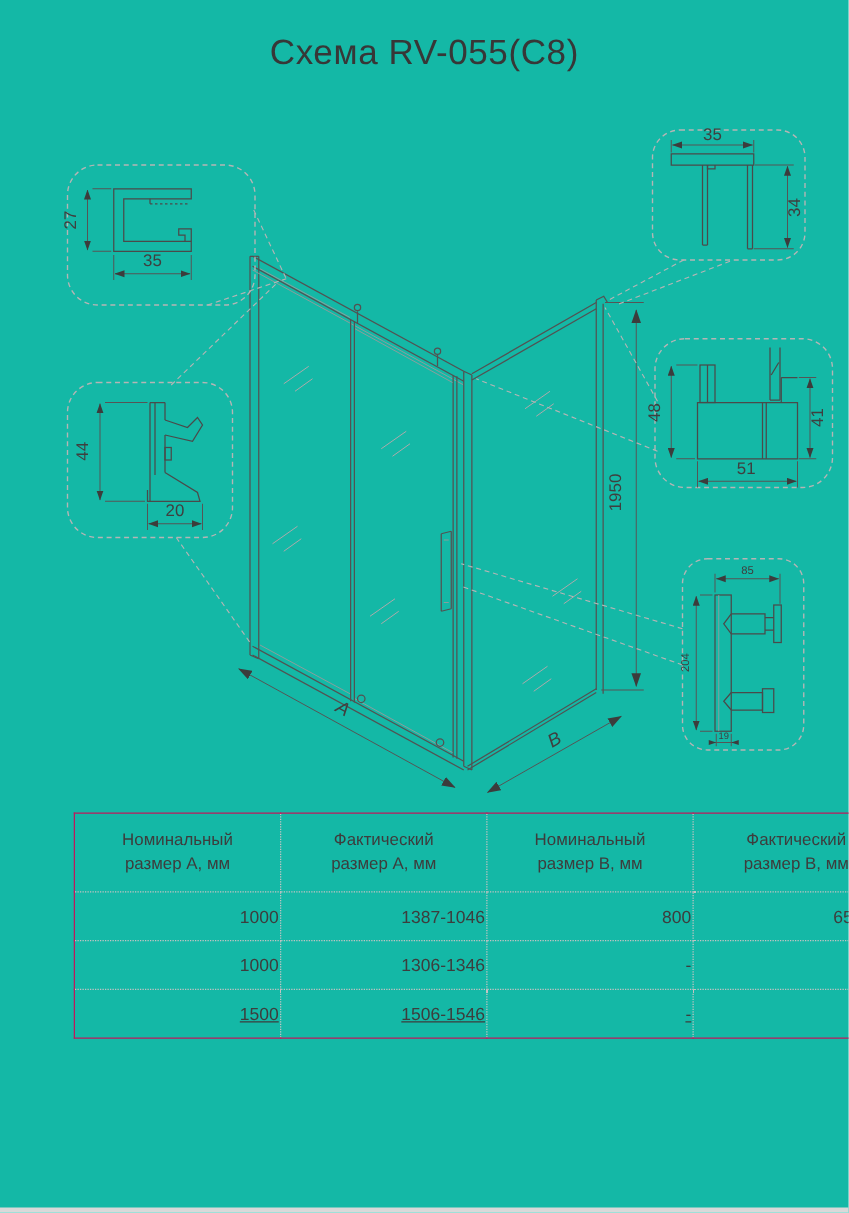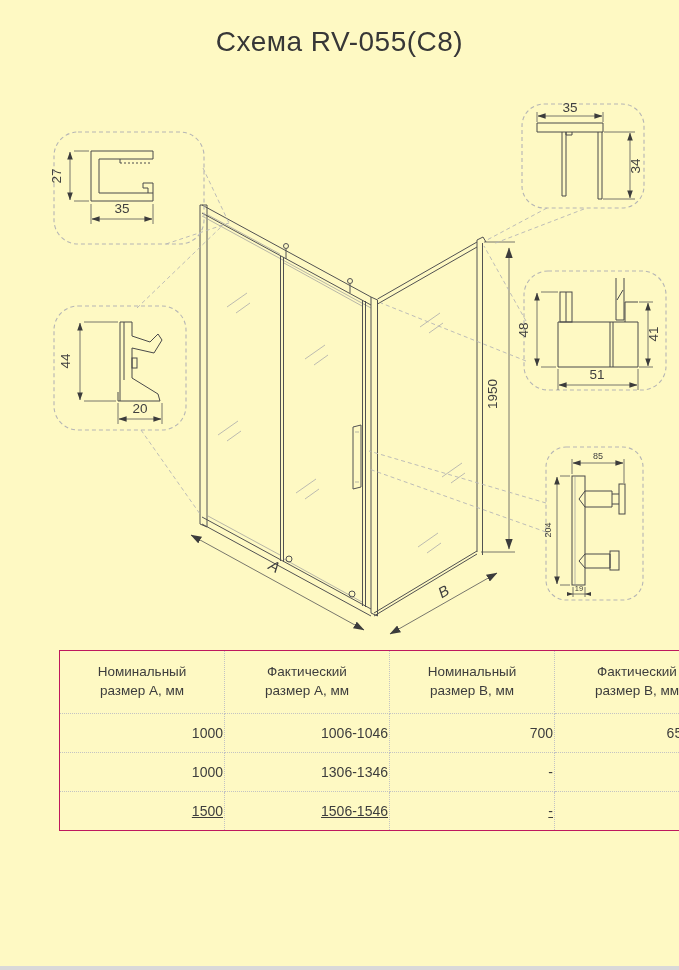--- a/index.html
+++ b/index.html
@@ -1,16 +1,16 @@
 <!DOCTYPE html>
 <html><head>
 <meta charset="utf-8">
 <style>
   html,body{margin:0;padding:0;background:#ffffff;}
-  #page{position:relative;width:679px;height:970px;background:#fef9c3;overflow:hidden;
+  #page{position:relative;width:679px;height:970px;background:#14b8a6;overflow:hidden;
         font-family:"Liberation Sans",sans-serif;}
   #title{position:absolute;top:26px;left:0;width:100%;text-align:center;
          font-size:28px;color:#373737;letter-spacing:.5px;}
   #diagram{position:absolute;top:0;left:0;}
   
   #sizes{position:absolute;left:59px;top:650px;width:661px;border-collapse:collapse;
          table-layout:fixed;border:1px solid #be185d;color:#3d3d3d;}
   #sizes th{font-weight:400;font-size:13.5px;line-height:1.4;white-space:pre-line;
             height:60px;vertical-align:middle;text-align:center;
             border-right:1px dotted #c3c3c3;border-bottom:1px dotted #c3c3c3;}
@@ -214,22 +214,22 @@
 размер A, мм</th>
         <th>Номинальный
 размер B, мм</th>
         <th>Фактический
 размер B, мм</th>
       </tr>
     </thead>
     <tbody>
       <tr>
         <td>1000</td>
-        <td>1006-1046</td>
-        <td>700</td>
+        <td>1387-1046</td>
+        <td>800</td>
         <td>650-800</td>
       </tr>
       <tr>
         <td>1000</td>
         <td>1306-1346</td>
         <td>-</td>
         <td>-</td>
       </tr>
       <tr>
         <td>1500</td>

